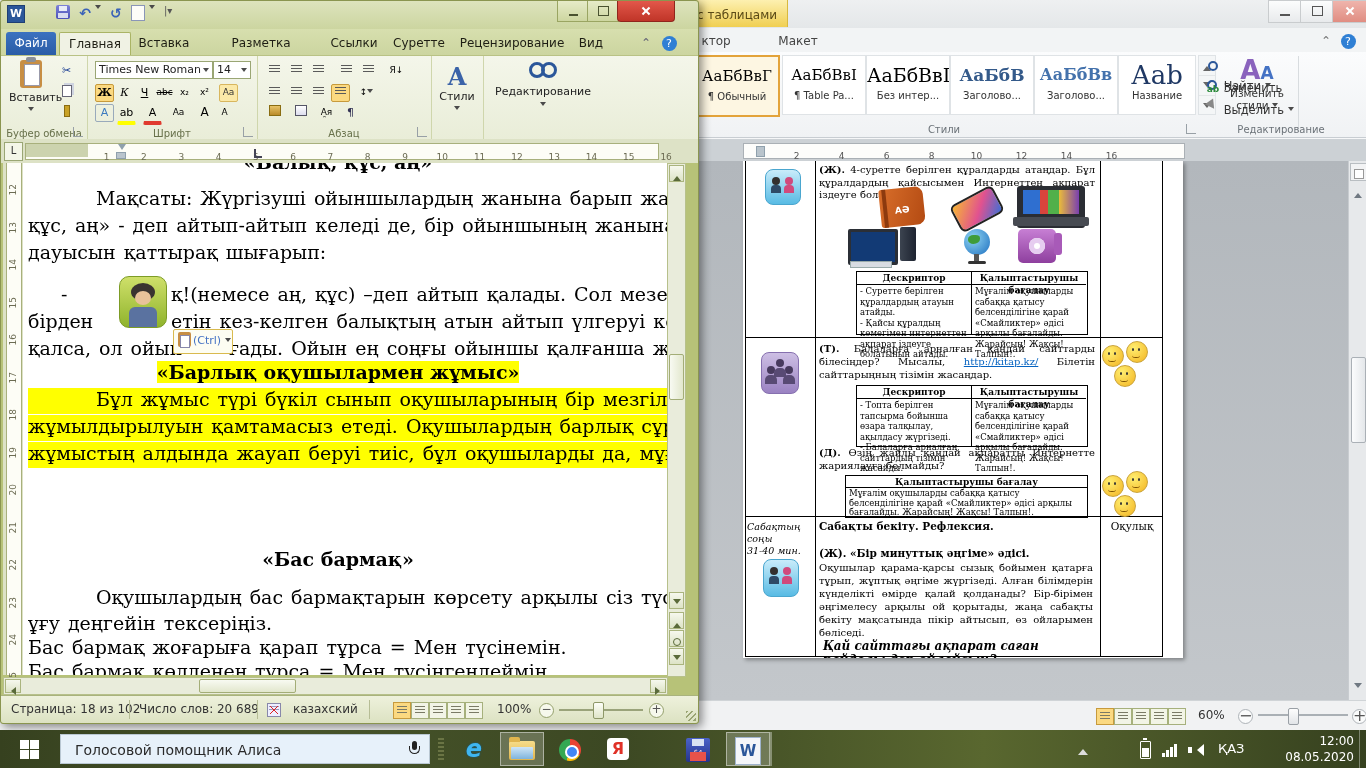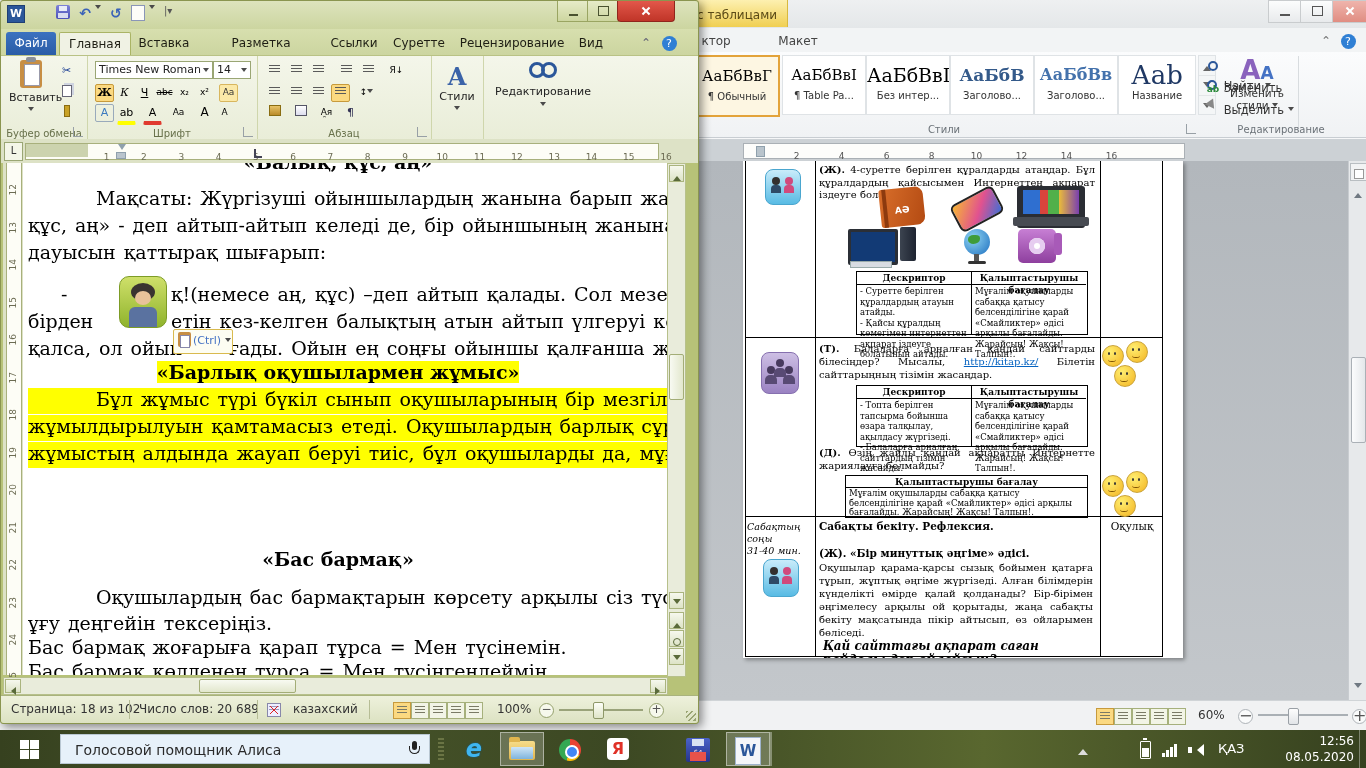--- a/index.html
+++ b/index.html
@@ -651,19 +651,19 @@
     <div class="tb-ico" style="left:596px;"><span class="ya">Я</span></div>
     <div class="tb-ico" style="left:676px;"><span class="floppy"><span>-64-</span></span></div>
     <div class="tb-ico active" style="left:726px;box-shadow:2px 0 0 rgba(255,255,255,.35);"><span class="wordico">W</span></div>
 
     <div class="tray" style="left:1078px;line-height:38px;"><span class="tri-up-w"></span></div>
     <div class="tray" style="left:1140px;line-height:38px;"><span class="batt"></span></div>
     <div class="tray" style="left:1162px;line-height:38px;"><span class="sig"><i style="left:0;height:4px;"></i><i style="left:4px;height:7px;"></i><i style="left:8px;height:10px;"></i><i style="left:12px;height:13px;"></i></span></div>
     <div class="tray" style="left:1188px;line-height:38px;"><span class="spk"></span></div>
     <div class="tray" style="left:1218px;line-height:38px;font-size:13px;">ҚАЗ</div>
     <div class="tray" style="left:1262px;top:3px;width:92px;text-align:right;font-size:12px;line-height:16px;">
-      <span>12:56</span><br>
+      <span>12:00</span><br>
       <span>08.05.2020</span>
     </div>
     <div style="position:absolute;right:0;top:0;width:6px;height:38px;border-left:1px solid rgba(255,255,255,.35);"></div>
   </div>
 
 </div>
 
 </body></html>

